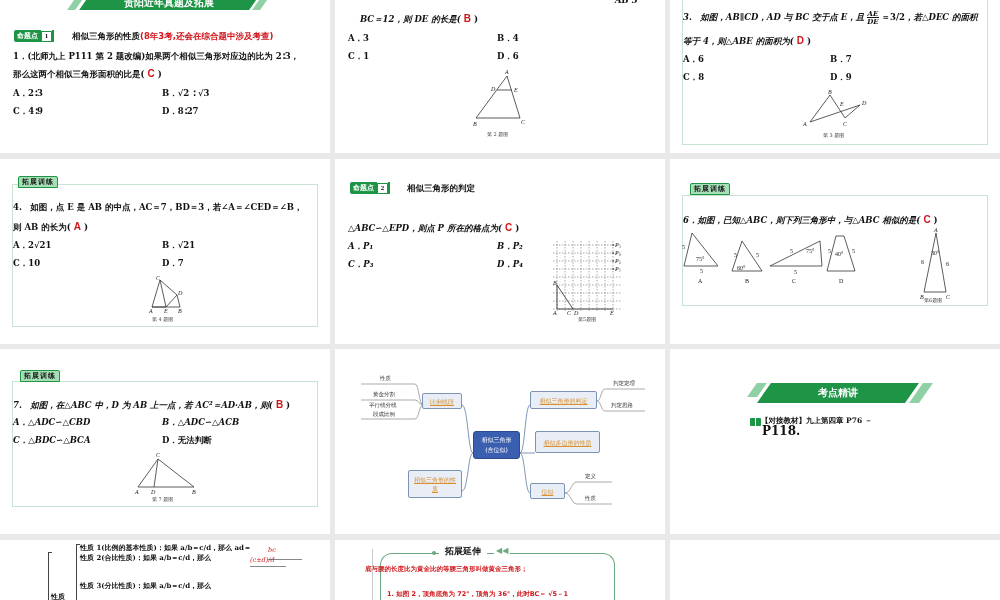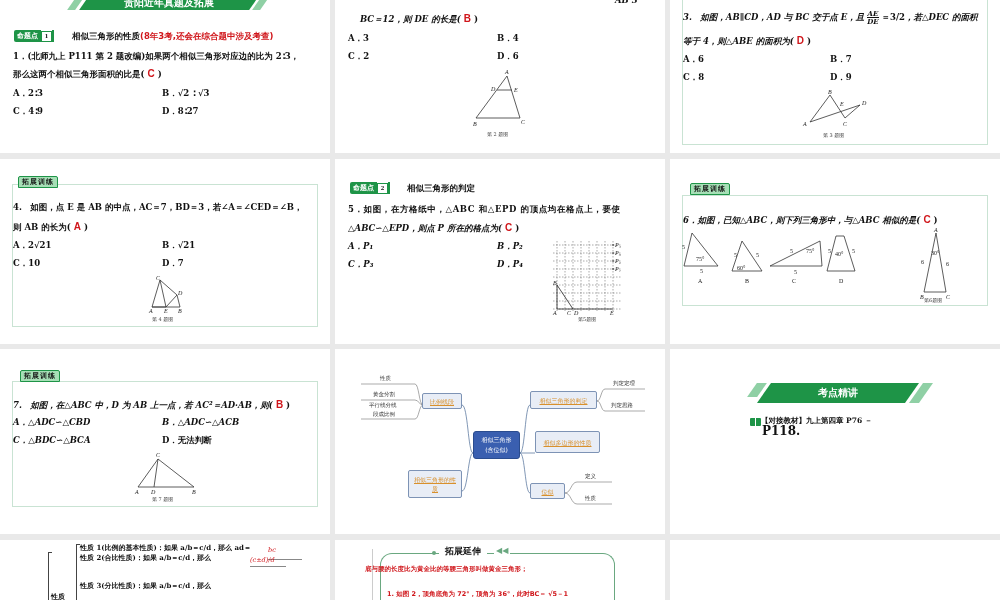--- a/index.html
+++ b/index.html
@@ -68,21 +68,21 @@
   <div class="opt" style="left:162px;top:88px;">B．√2 ∶ √3</div>
   <div class="opt" style="left:13px;top:106px;">C．4∶9</div>
   <div class="opt" style="left:162px;top:106px;">D．8∶27</div>
 </div>
 
 <div class="slide s2">
   <div class="txt it" style="left:280px;top:-6px;">AB    3</div>
   <div class="txt" style="left:13px;top:13px;margin-left:12px;"><span class="it">BC＝12，则 DE 的长是(</span><span class="ans">B</span><span>)</span></div>
   <div class="opt" style="left:13px;top:33px;">A．3</div>
   <div class="opt" style="left:162px;top:33px;">B．4</div>
-  <div class="opt" style="left:13px;top:51px;">C．2</div>
+  <div class="opt" style="left:13px;top:51px;">C．1</div>
   <div class="opt" style="left:162px;top:51px;">D．6</div>
   <svg style="left:135px;top:70px;" width="60" height="60">
     <polyline points="37,6 6,48 50,48 37,6" fill="none" stroke="#333" stroke-width="0.8"></polyline>
     <line x1="27" y1="20" x2="42" y2="20" stroke="#333" stroke-width="0.8"></line>
     <text x="35" y="4">A</text>
     <text x="21" y="21">D</text>
     <text x="44" y="22">E</text>
     <text x="3" y="56">B</text>
     <text x="51" y="54">C</text>
   </svg>
@@ -134,21 +134,20 @@
   <div class="caption" style="left:152px;top:157px;">第 4 题图</div>
 </div>
 
 <div class="slide s5">
   <div class="tag-mt" style="left:15px;top:23px;">
     <span class="g">命题点</span>
       <span class="n">2</span>
       <span class="r"></span>
   </div>
   <div class="section-title" style="left:72px;top:24px;">相似三角形的判定</div>
-  <div class="txt" style="left:13px;top:44px;letter-spacing:0.6px;">5．如图，在方格纸中，△ABC 和△EPD 的顶点均在格点上，要使</div>
   <div class="txt" style="left:13px;top:63px;"><span class="it">△ABC∽△EPD，则点 P 所在的格点为(</span><span class="ans">C</span><span>)</span></div>
   <div class="opt it" style="left:13px;top:82px;">A．P₁</div>
   <div class="opt it" style="left:162px;top:82px;">B．P₂</div>
   <div class="opt it" style="left:13px;top:100px;">C．P₃</div>
   <div class="opt it" style="left:162px;top:100px;">D．P₄</div>
   <svg style="left:218px;top:82px;" width="72" height="72">
     <g stroke="#555" stroke-width="0.5" stroke-dasharray="1.5,1.5">
       <line x1="0" y1="4" x2="68" y2="4"></line>
         <line x1="0" y1="12" x2="68" y2="12"></line>
         <line x1="0" y1="20" x2="68" y2="20"></line>

